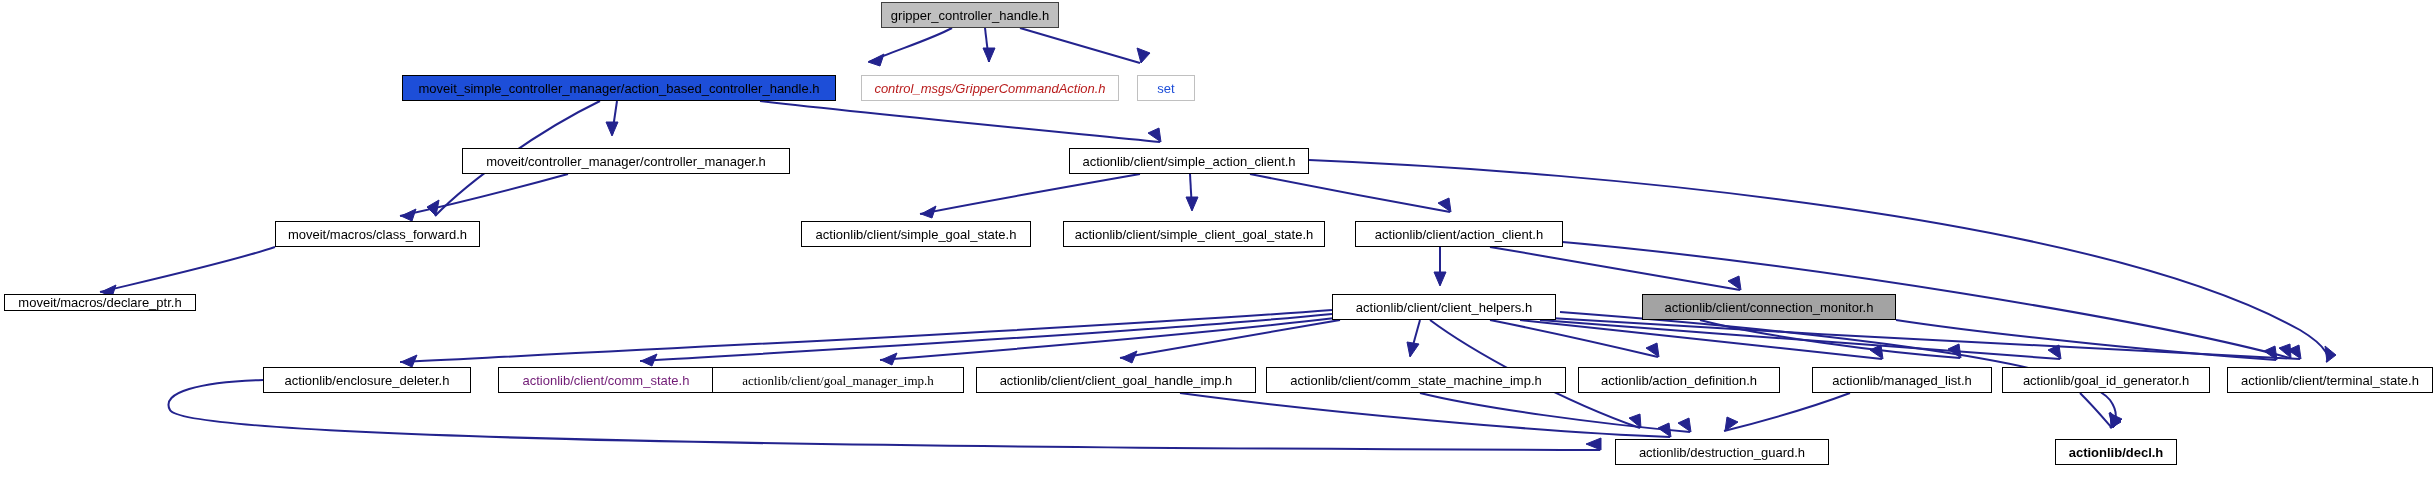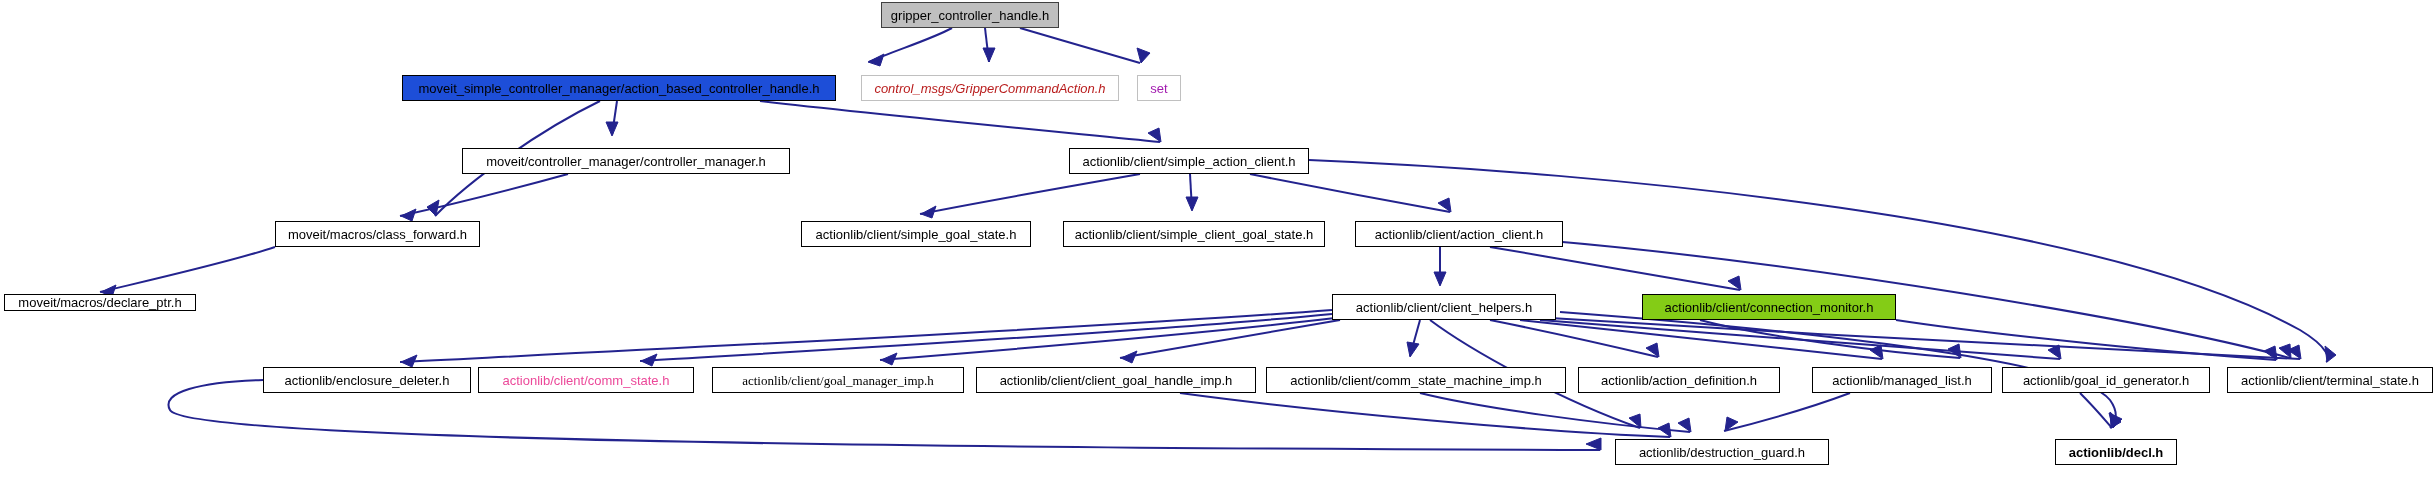--- a/index.html
+++ b/index.html
@@ -200,21 +200,21 @@
   <div id="node-layer">
       <div class="node-box root" style="left: 881px; top: 2px; width: 178px; height: 26px; background: rgb(191, 191, 191); border-color: rgb(64, 64, 64); color: rgb(0, 0, 0);">
         <span class="node-label">gripper_controller_handle.h</span>
       </div>
       <div class="node-box" style="left: 402px; top: 75px; width: 434px; height: 26px; background: #1d4ed8; border-color: rgb(0, 0, 0); color: rgb(0, 0, 0);">
         <span class="node-label">moveit_simple_controller_manager/action_based_controller_handle.h</span>
       </div>
       <div class="node-box faded" style="left: 861px; top: 75px; width: 258px; height: 26px; background: rgb(255, 255, 255); border-color: rgb(192, 192, 192); color: #b91c1c; font-style: italic;">
         <span class="node-label">control_msgs/GripperCommandAction.h</span>
       </div>
-      <div class="node-box faded" style="left: 1137px; top: 75px; width: 44px; height: 26px; background: rgb(255, 255, 255); border-color: rgb(192, 192, 192); color: #a21caf;">
+      <div class="node-box faded" style="left: 1137px; top: 75px; width: 58px; height: 26px; background: rgb(255, 255, 255); border-color: rgb(192, 192, 192); color: #1d4ed8;">
         <span class="node-label">set</span>
       </div>
       <div class="node-box" style="left: 462px; top: 148px; width: 328px; height: 26px; background: rgb(255, 255, 255); border-color: rgb(0, 0, 0); color: rgb(0, 0, 0);">
         <span class="node-label">moveit/controller_manager/controller_manager.h</span>
       </div>
       <div class="node-box" style="left: 1069px; top: 148px; width: 240px; height: 26px; background: rgb(255, 255, 255); border-color: rgb(0, 0, 0); color: rgb(0, 0, 0);">
         <span class="node-label">actionlib/client/simple_action_client.h</span>
       </div>
       <div class="node-box" style="left: 275px; top: 221px; width: 205px; height: 26px; background: rgb(255, 255, 255); border-color: rgb(0, 0, 0); color: rgb(0, 0, 0);">
         <span class="node-label">moveit/macros/class_forward.h</span>
@@ -227,27 +227,27 @@
       </div>
       <div class="node-box" style="left: 1355px; top: 221px; width: 208px; height: 26px; background: rgb(255, 255, 255); border-color: rgb(0, 0, 0); color: rgb(0, 0, 0);">
         <span class="node-label">actionlib/client/action_client.h</span>
       </div>
       <div class="node-box" style="left: 4px; top: 294px; width: 192px; height: 17px; background: rgb(255, 255, 255); border-color: rgb(0, 0, 0); color: rgb(0, 0, 0);">
         <span class="node-label">moveit/macros/declare_ptr.h</span>
       </div>
       <div class="node-box" style="left: 1332px; top: 294px; width: 224px; height: 26px; background: rgb(255, 255, 255); border-color: rgb(0, 0, 0); color: rgb(0, 0, 0);">
         <span class="node-label">actionlib/client/client_helpers.h</span>
       </div>
-      <div class="node-box" style="left: 1642px; top: 294px; width: 254px; height: 26px; background: #84cc16; border-color: rgb(0, 0, 0); color: rgb(0, 0, 0);">
+      <div class="node-box" style="left: 1642px; top: 294px; width: 254px; height: 26px; background: #a3a3a3; border-color: rgb(0, 0, 0); color: rgb(0, 0, 0);">
         <span class="node-label">actionlib/client/connection_monitor.h</span>
       </div>
       <div class="node-box" style="left: 263px; top: 367px; width: 208px; height: 26px; background: rgb(255, 255, 255); border-color: rgb(0, 0, 0); color: rgb(0, 0, 0);">
         <span class="node-label">actionlib/enclosure_deleter.h</span>
       </div>
-      <div class="node-box" style="left: 478px; top: 367px; width: 216px; height: 26px; background: rgb(255, 255, 255); border-color: rgb(0, 0, 0); color: #ec4899;">
+      <div class="node-box" style="left: 498px; top: 367px; width: 216px; height: 26px; background: rgb(255, 255, 255); border-color: rgb(0, 0, 0); color: #701a75;">
         <span class="node-label">actionlib/client/comm_state.h</span>
       </div>
       <div class="node-box" style="left: 712px; top: 367px; width: 252px; height: 26px; background: rgb(255, 255, 255); border-color: rgb(0, 0, 0); color: rgb(0, 0, 0); font-family: Liberation Serif, serif;">
         <span class="node-label">actionlib/client/goal_manager_imp.h</span>
       </div>
       <div class="node-box" style="left: 976px; top: 367px; width: 280px; height: 26px; background: rgb(255, 255, 255); border-color: rgb(0, 0, 0); color: rgb(0, 0, 0);">
         <span class="node-label">actionlib/client/client_goal_handle_imp.h</span>
       </div>
       <div class="node-box" style="left: 1266px; top: 367px; width: 300px; height: 26px; background: rgb(255, 255, 255); border-color: rgb(0, 0, 0); color: rgb(0, 0, 0);">
         <span class="node-label">actionlib/client/comm_state_machine_imp.h</span>

